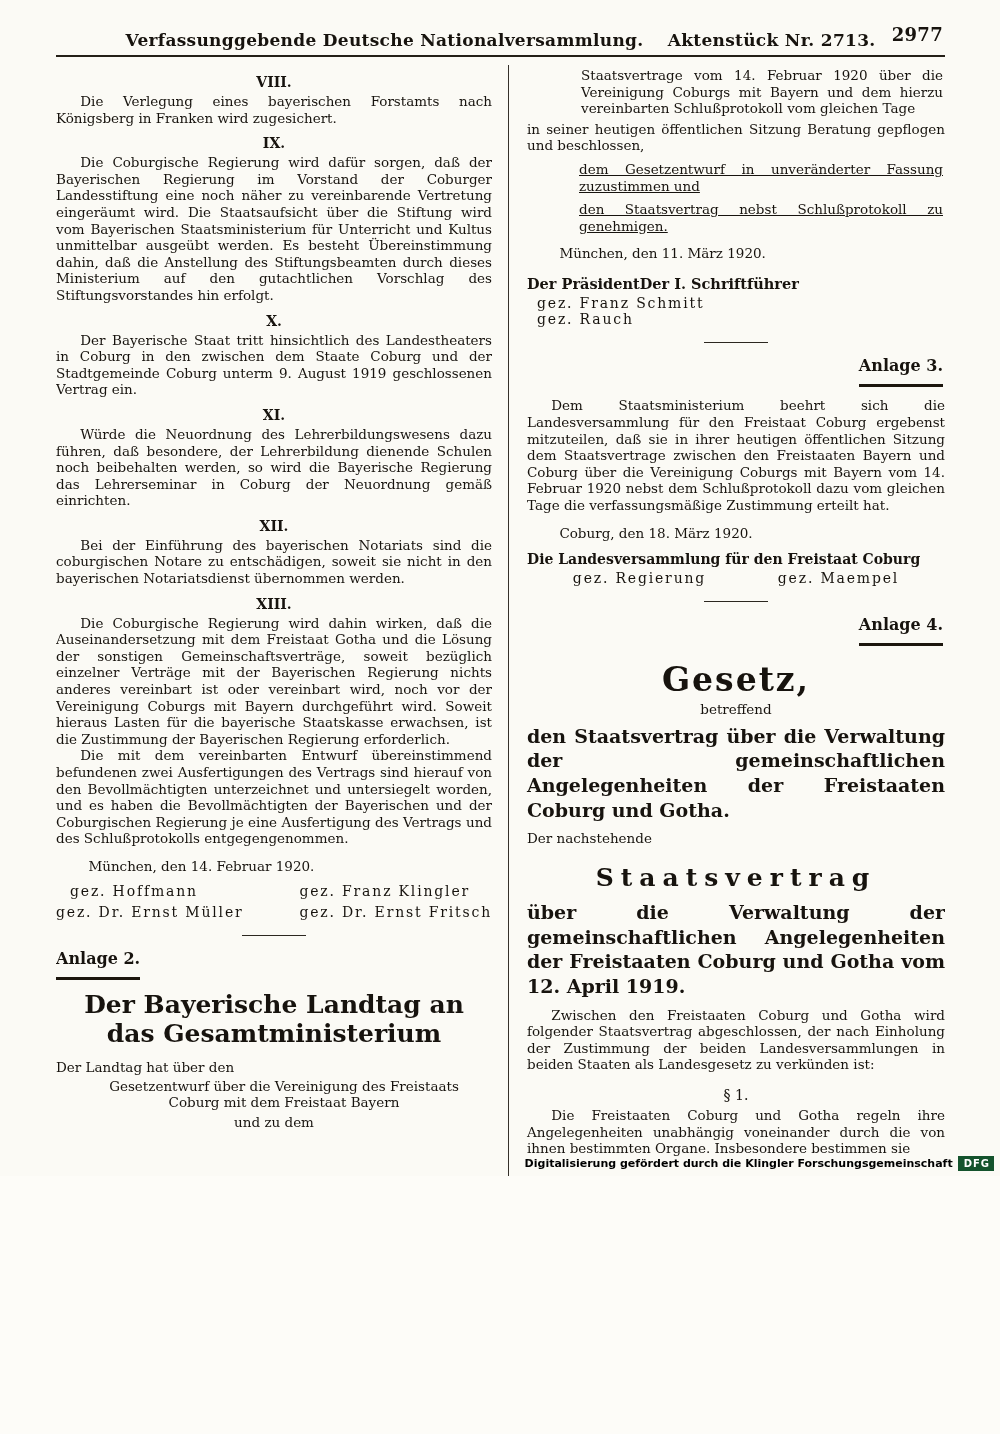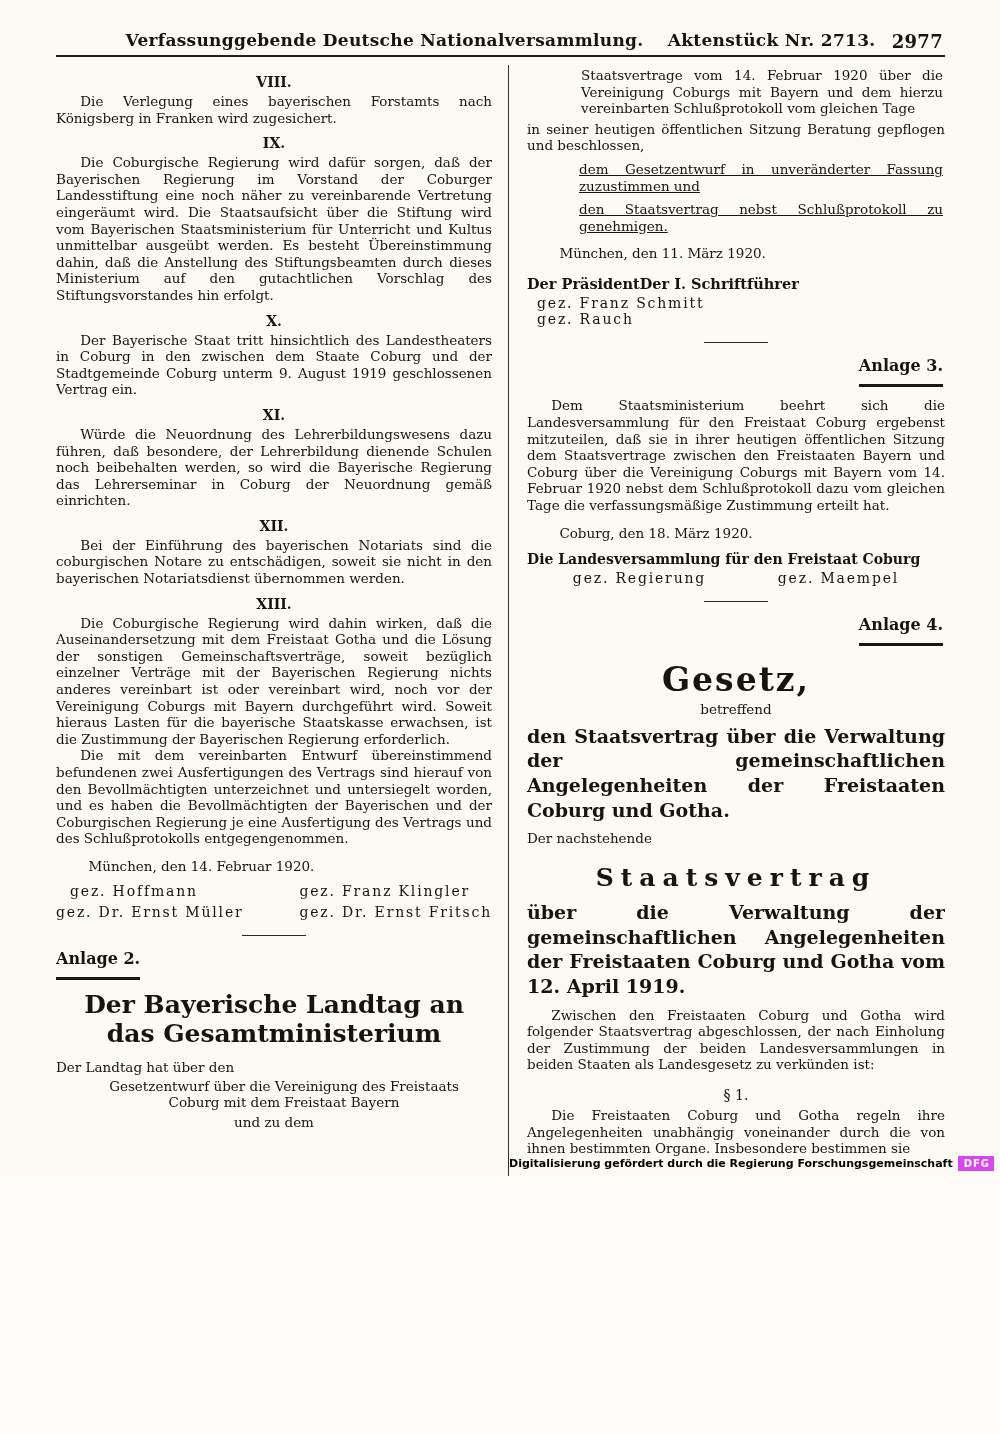--- a/index.html
+++ b/index.html
@@ -29,21 +29,21 @@
     padding-bottom: 5px;
     font-weight: bold;
     font-size: 17px;
     letter-spacing: 0.3px;
   }
   .header .title-group { white-space: nowrap; }
   .header .docnum { margin-left: 18px; }
   .header .pagenum {
     position: absolute;
     right: 2px;
-    bottom: 3px;
+    bottom: 10px;
     font-size: 18px;
   }
   
   .columns {
     display: flex;
     margin-top: 8px;
     height: 1212px;
     overflow: hidden;
   }
   .col-left {
@@ -207,21 +207,21 @@
     bottom: 5px;
     display: flex;
     align-items: center;
     gap: 5px;
     font-family: "DejaVu Sans", sans-serif;
     font-size: 11px;
     font-weight: bold;
     color: #000;
   }
   .dfg-logo {
-    background: #d946ef;
+    background: #14532d;
     color: #ffffff;
     font-size: 10px;
     font-weight: bold;
     padding: 2px 4px 2px 6px;
     letter-spacing: 1px;
   }
 </style>
 </head>
 <body>
 
@@ -328,16 +328,16 @@
         <p class="body">Die Freistaaten Coburg und Gotha regeln ihre Angelegenheiten unabhängig voneinander durch die von ihnen bestimmten Organe. Insbesondere bestimmen sie</p>
       </div>
     </div>
   </div>
 
   <div class="sheet-number">373</div>
 
   <div class="footer">Aktenstücke zu den Verhandlungen der verfassunggebenden Deutschen Nationalversammlung 1919/20.</div>
 
   <div class="dfg-row">
-    <span>Digitalisierung gefördert durch die Regierung Forschungsgemeinschaft</span>
+    <span>Digitalisierung gefördert durch die Klingler Forschungsgemeinschaft</span>
     <span class="dfg-logo">DFG</span>
   </div>
 </div>
 
 </body></html>

